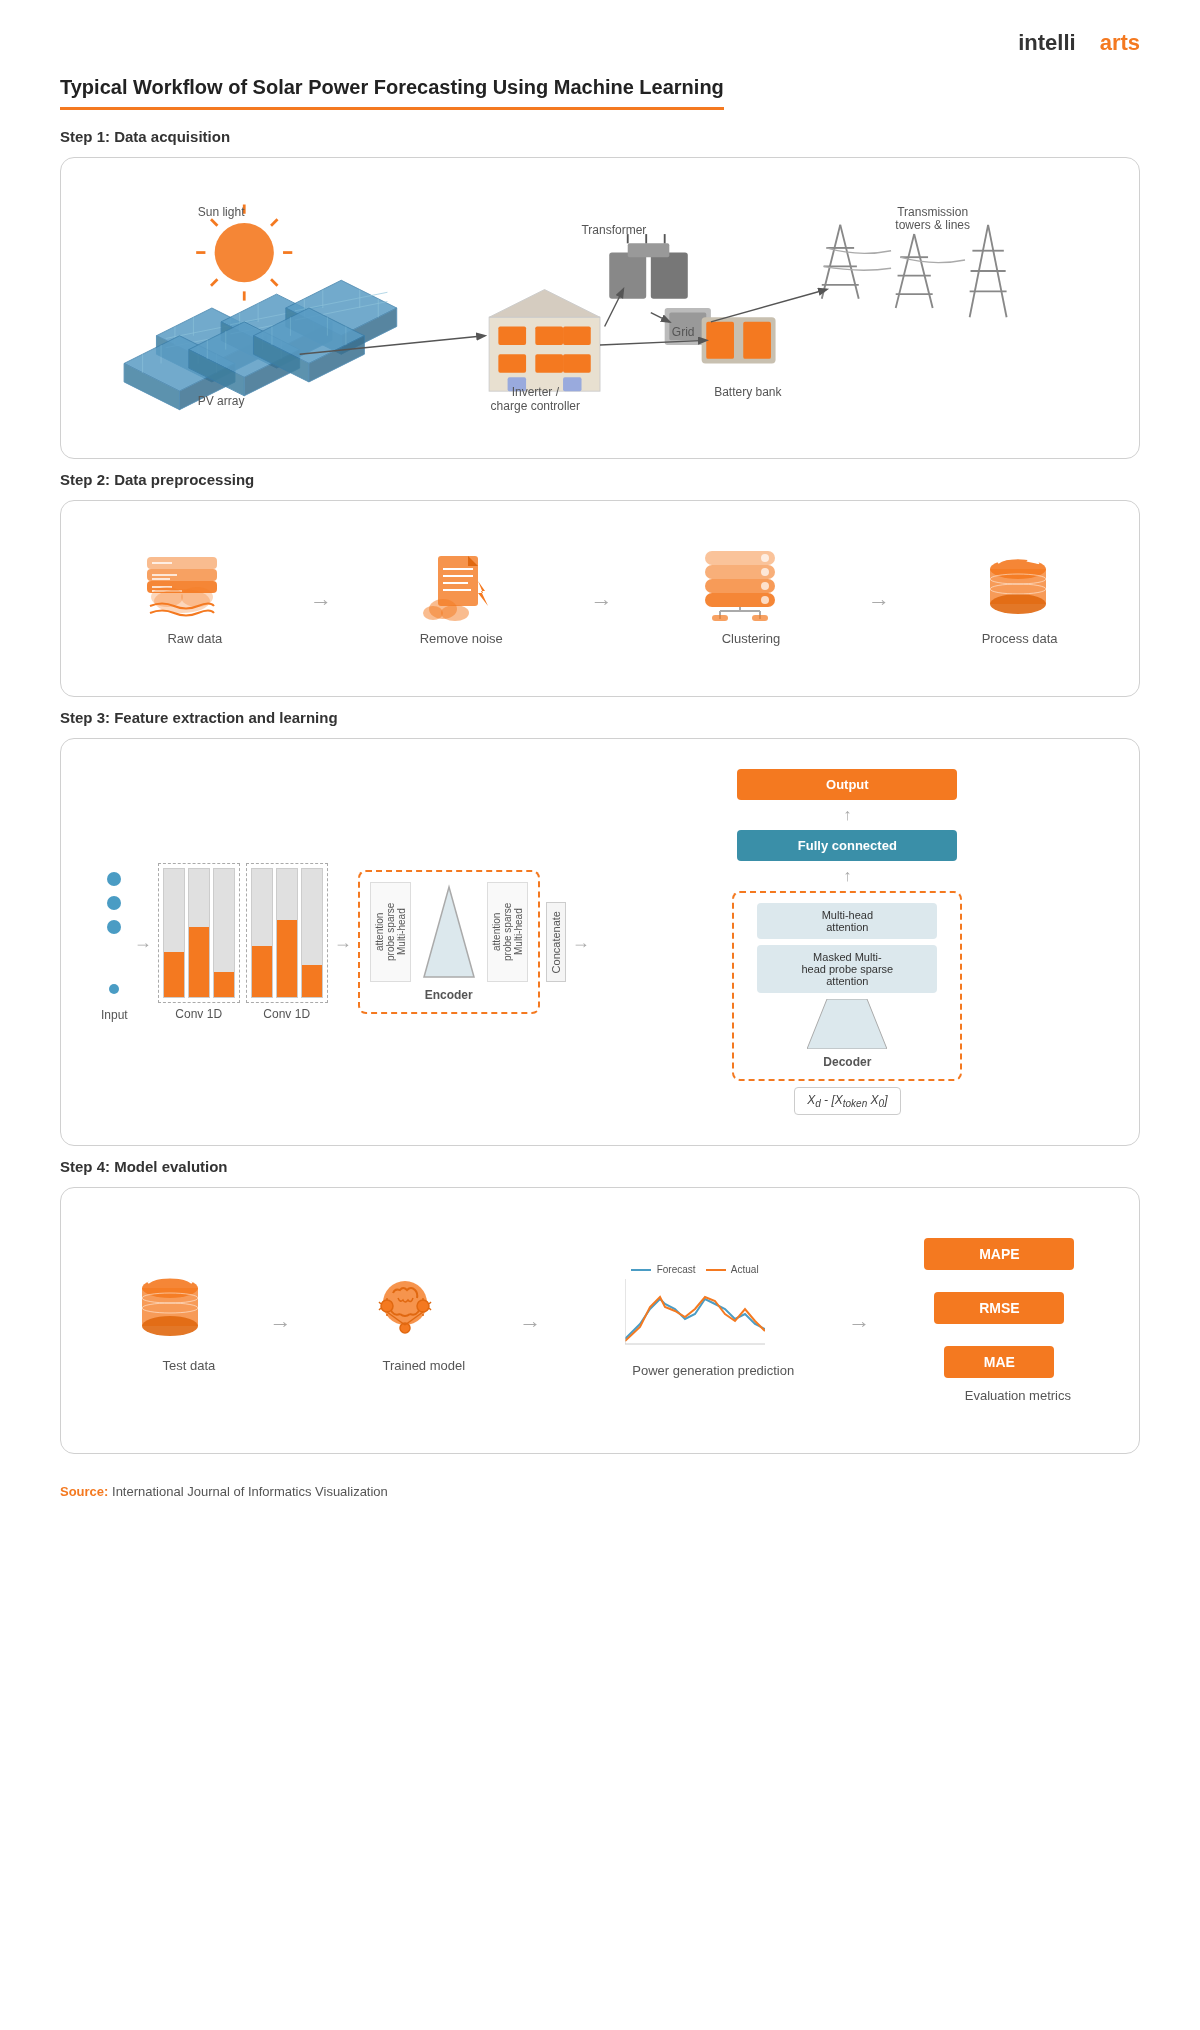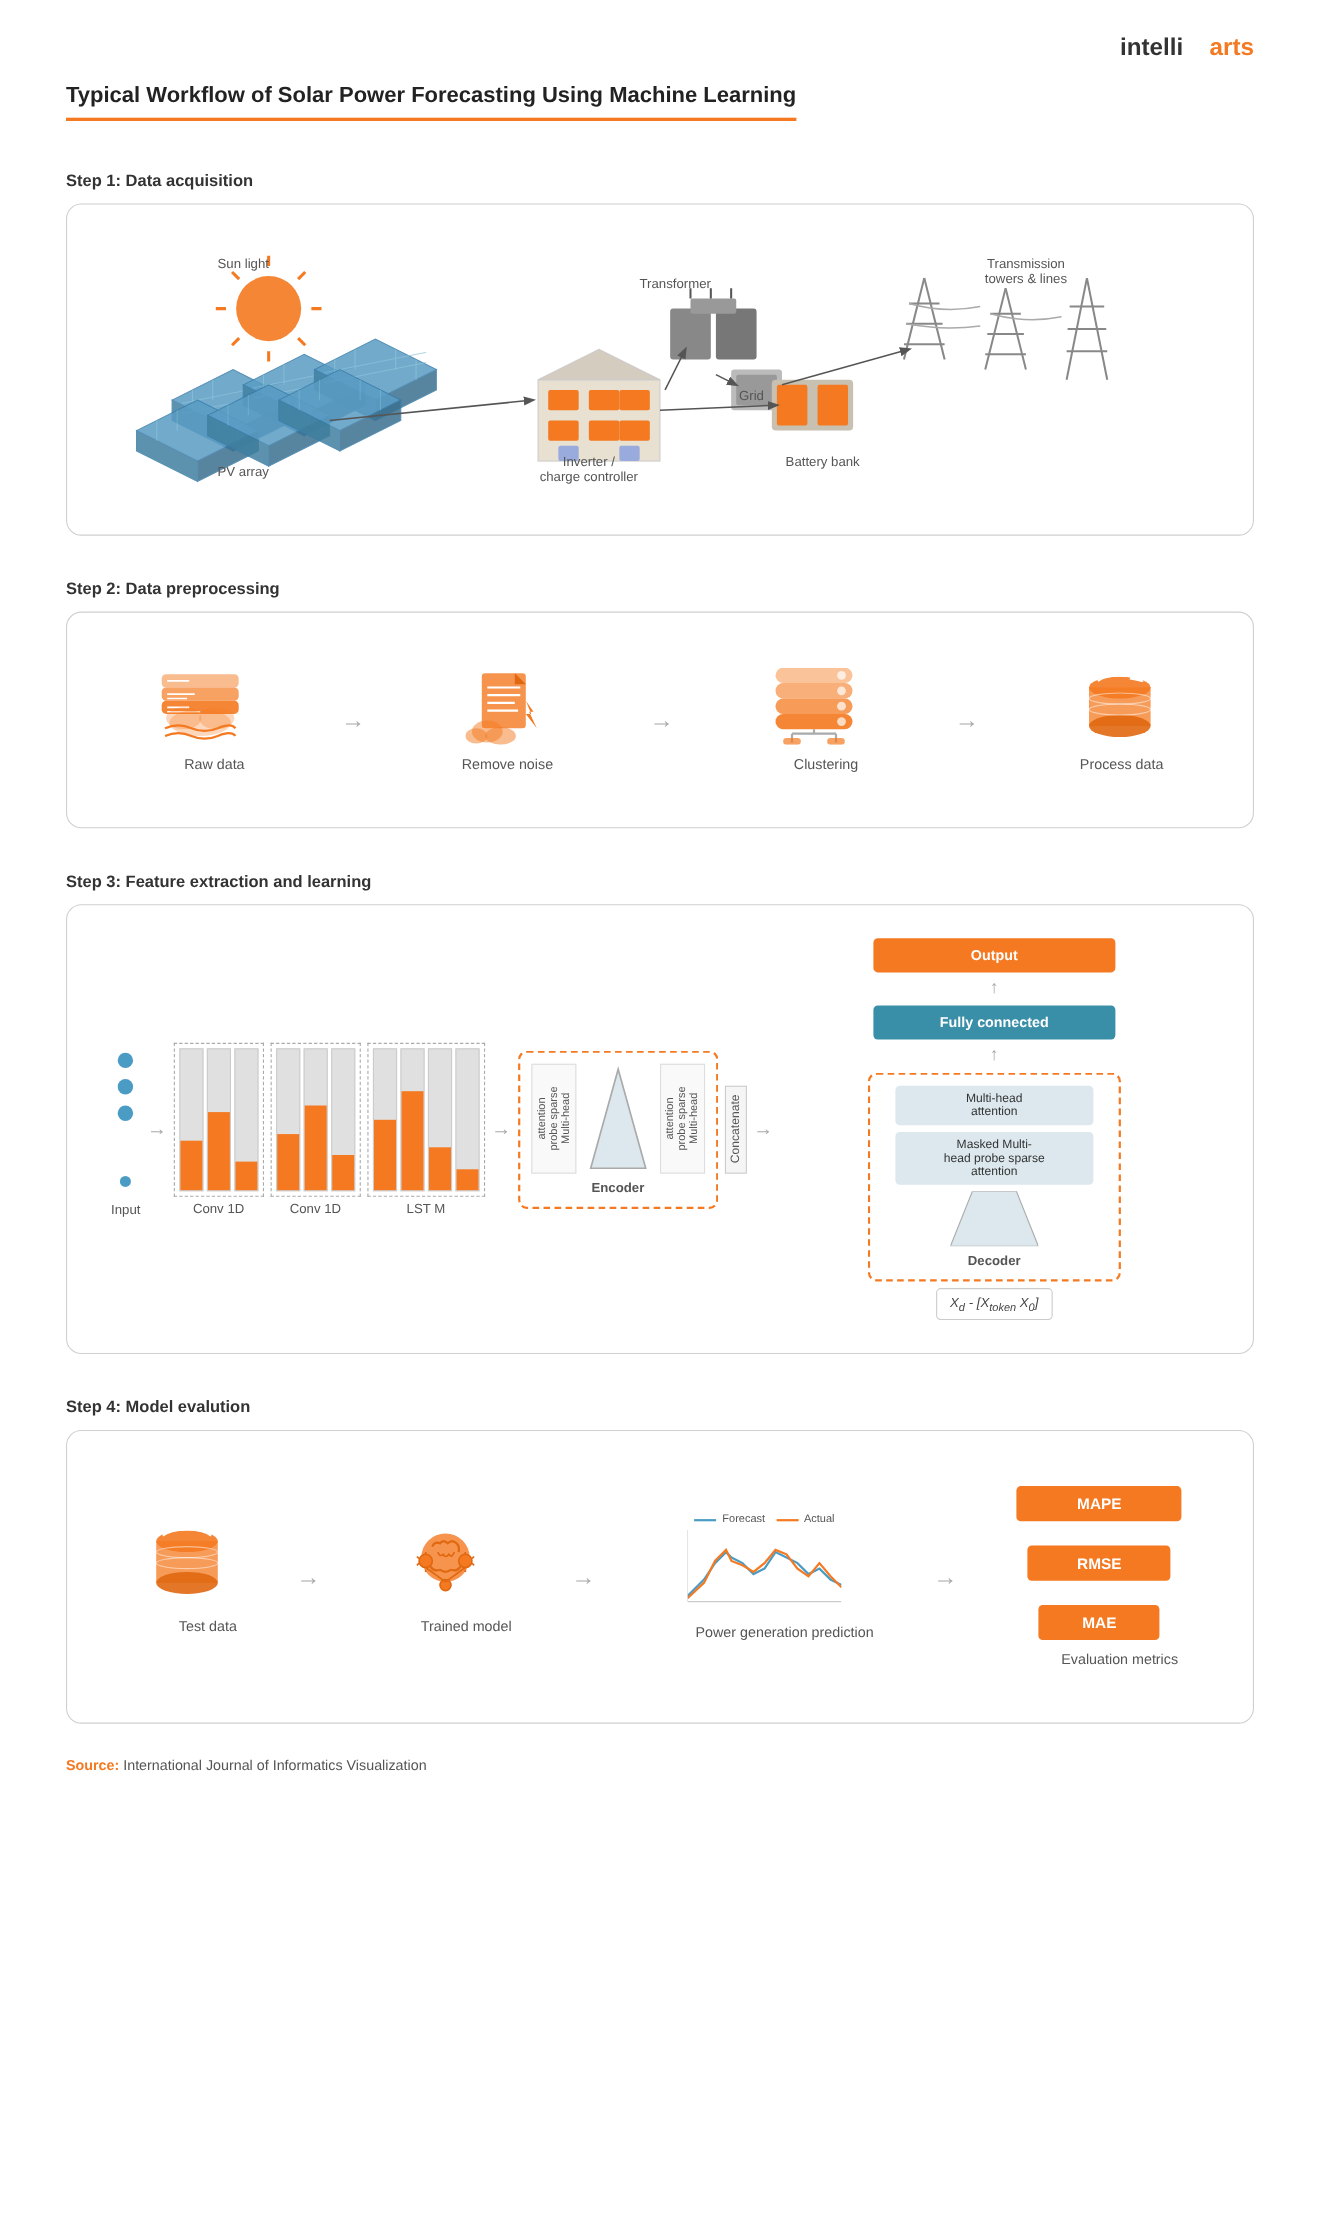--- a/index.html
+++ b/index.html
@@ -25,21 +25,21 @@
       color: #222;
       margin-bottom: 6px;
       border-bottom: 3px solid #f47920;
       padding-bottom: 8px;
       display: inline-block;
     }
     .step-label {
       font-size: 15px;
       font-weight: 700;
       color: #f47920;
-      margin-top: 40px;
+      margin-top: 12px;
       margin-bottom: 12px;
     }
     .step-label span { color: #333; }
     .step-box {
       border: 1.5px solid #d0d0d0;
       border-radius: 14px;
       background: #fff;
       padding: 30px 40px;
       margin-bottom: 10px;
       position: relative;
@@ -442,37 +442,20 @@
         <div style="width:22px;height:100%;background:#e0e0e0;border:1px solid #ccc;position:relative;">
           <div style="position:absolute;bottom:0;width:100%;height:60%;background:#f47920;"></div>
         </div>
         <div style="width:22px;height:100%;background:#e0e0e0;border:1px solid #ccc;position:relative;">
           <div style="position:absolute;bottom:0;width:100%;height:25%;background:#f47920;"></div>
         </div>
       </div>
       <div style="font-size:12px;color:#555;">Conv 1D</div>
     </div>
 
-    <div style="display:flex;flex-direction:column;align-items:center;gap:4px;">
-      <div style="border:1.5px dashed #aaa;padding:4px;display:flex;gap:3px;height:140px;align-items:flex-end;">
-        <div style="width:22px;height:100%;background:#e0e0e0;border:1px solid #ccc;position:relative;">
-          <div style="position:absolute;bottom:0;width:100%;height:50%;background:#f47920;"></div>
-        </div>
-        <div style="width:22px;height:100%;background:#e0e0e0;border:1px solid #ccc;position:relative;">
-          <div style="position:absolute;bottom:0;width:100%;height:70%;background:#f47920;"></div>
-        </div>
-        <div style="width:22px;height:100%;background:#e0e0e0;border:1px solid #ccc;position:relative;">
-          <div style="position:absolute;bottom:0;width:100%;height:30%;background:#f47920;"></div>
-        </div>
-        <div style="width:22px;height:100%;background:#e0e0e0;border:1px solid #ccc;position:relative;">
-          <div style="position:absolute;bottom:0;width:100%;height:15%;background:#f47920;"></div>
-        </div>
-      </div>
-      <div style="font-size:12px;color:#555;">LST M</div>
-    </div>
 
     <div style="font-size:18px;color:#aaa;">→</div>
 
     <div style="border:2px dashed #f47920;border-radius:8px;padding:10px;display:flex;flex-direction:column;align-items:center;gap:6px;">
       <div style="display:flex;gap:8px;align-items:center;">
 
         <div style="display:flex;flex-direction:column;align-items:center;">
           <div style="writing-mode:vertical-lr;transform:rotate(180deg);font-size:10px;color:#555;text-align:center;border:1px solid #ddd;padding:4px 3px;background:#f9f9f9;height:100px;display:flex;align-items:center;justify-content:center;">Multi-head<br>probe sparse<br>attention</div>
         </div>
 

